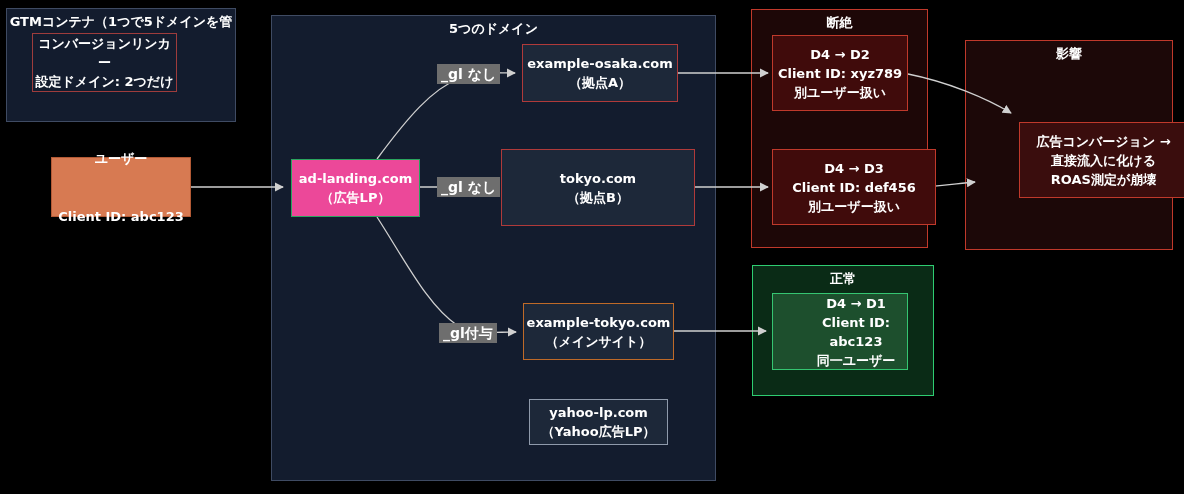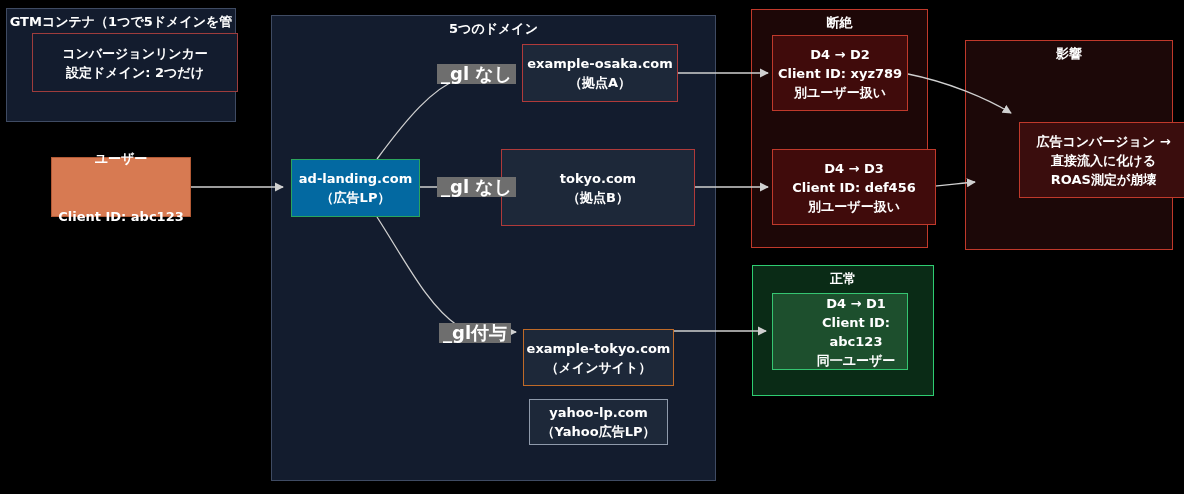--- a/index.html
+++ b/index.html
@@ -12,36 +12,36 @@
     position:absolute;top:4px;left:0;right:0;text-align:center;
     font-size:13px;font-weight:700;color:#fff;z-index:1;
   }
   .edges{position:absolute;top:0;left:0;z-index:2;}
   .node{
     position:absolute;box-sizing:border-box;display:flex;flex-direction:column;
     align-items:center;justify-content:center;text-align:center;
     font-size:13px;font-weight:700;line-height:19px;z-index:3;
   }
   .edge-label{
-    position:absolute;background:#6e6e6e;color:#fff;font-size:18px;font-weight:600;
+    position:absolute;background:#6e6e6e;color:#fff;font-size:14px;font-weight:600;
     line-height:18px;padding:1px 4px;z-index:4;white-space:nowrap;
   }
   
   .gtm-panel{left:6px;top:8px;width:230px;height:114px;background:#131c2e;border:1px solid #3f4b63;}
-  .note-box{left:32px;top:33px;width:206px;height:59px;background:#131c2e;border:1px solid #9e3c3c;align-items:center;}
+  .note-box{left:32px;top:33px;width:145px;height:59px;background:#131c2e;border:1px solid #9e3c3c;align-items:center;}
   .domains-cluster{left:271px;top:15px;width:445px;height:466px;background:#131c2e;border:1px solid #3f4b63;}
   .broken-cluster{left:751px;top:9px;width:177px;height:239px;background:#1d0707;border:1px solid #c0392b;}
   .impact-cluster{left:965px;top:40px;width:208px;height:210px;background:#1c0808;border:1px solid #c0392b;}
   .normal-cluster{left:752px;top:265px;width:182px;height:131px;background:#0a2b16;border:1px solid #2ecc71;}
   
   .user-node{left:51px;top:157px;width:140px;height:60px;background:#d77a52;border:1px solid #b35a35;gap:39px;}
   .node-osaka{left:522px;top:44px;width:156px;height:58px;background:#1d2839;border:1px solid #b03a3a;}
-  .node-adlanding{left:291px;top:159px;width:129px;height:58px;background:#0369a1;border:1px solid #2aa55e;}
+  .node-adlanding{left:291px;top:159px;width:129px;height:58px;background:#ec4899;border:1px solid #2aa55e;}
   .node-sapporo{left:501px;top:149px;width:194px;height:77px;background:#1d2839;border:1px solid #b03a3a;}
-  .node-tokyo{left:523px;top:303px;width:151px;height:57px;background:#1d2839;border:1px solid #bf6a28;margin-top:26px;}
+  .node-tokyo{left:523px;top:303px;width:151px;height:57px;background:#1d2839;border:1px solid #bf6a28;}
   .node-yahoo{left:529px;top:399px;width:139px;height:46px;background:#1d2839;border:1px solid #8f9aab;}
   .node-d2{left:772px;top:35px;width:136px;height:76px;background:#400b0b;border:1px solid #c0392b;}
   .node-d3{left:772px;top:149px;width:164px;height:76px;background:#400b0b;border:1px solid #c0392b;}
   .node-impact{left:983px;top:122px;width:169px;height:76px;background:#3a0d0d;border:1px solid #c0392b;margin-left:36px;}
   .node-d1{left:772px;top:293px;width:136px;height:77px;background:#1d4f2d;border:1px solid #35c571;padding-left:32px;}
   
   .lbl-osaka{left:437px;top:64px;}
   .lbl-sapporo{left:437px;top:177px;}
   .lbl-tokyo{left:439px;top:323px;}
 </style>

